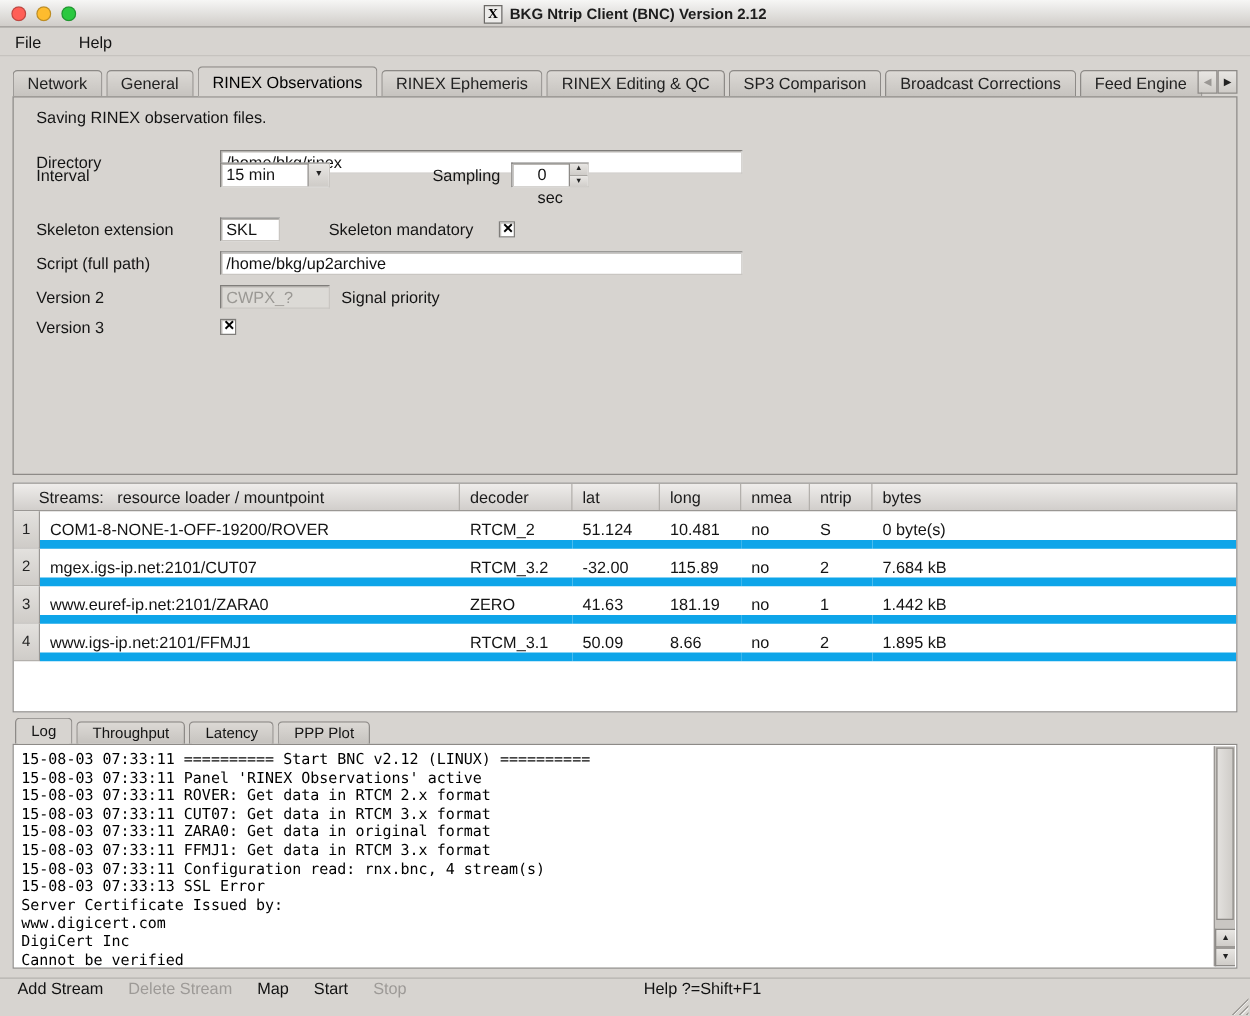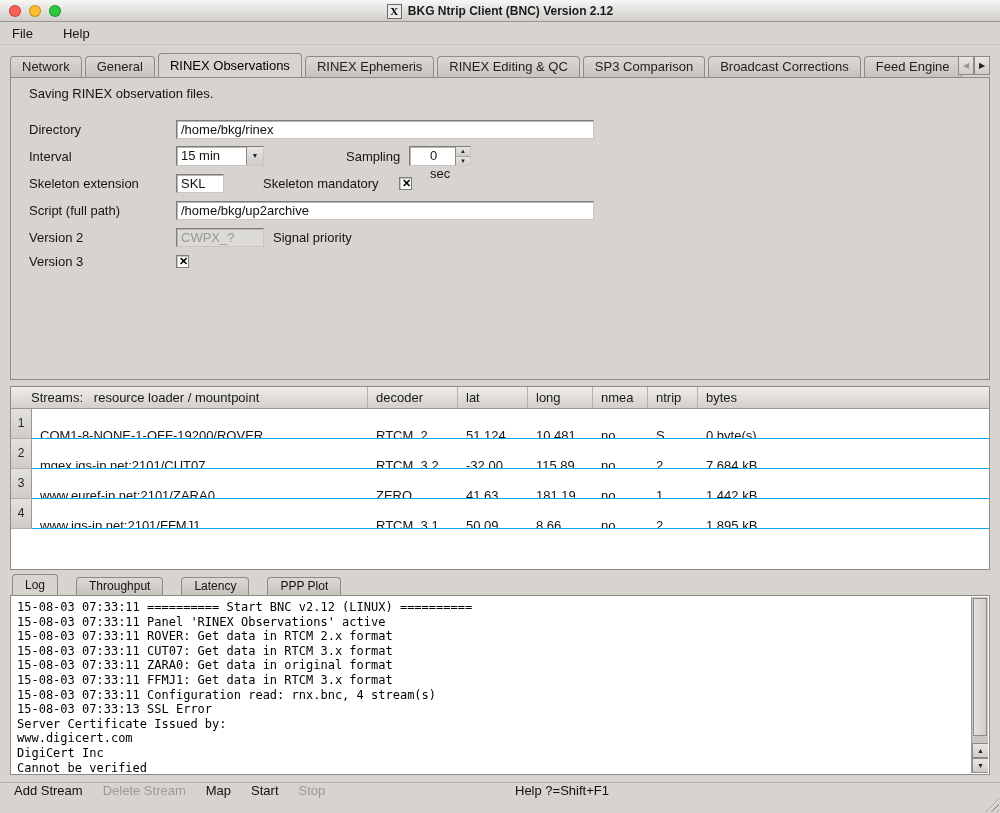--- a/index.html
+++ b/index.html
@@ -112,25 +112,25 @@
     line-height:21px; padding:0 8px; border-right:1px solid #b3b0ac;
     white-space:pre; overflow:hidden; color:#1a1a1a;
   }
   .th.first { grid-column: 1 / 3; padding-left:20px; }
   .th.last { border-right:none; }
   .trow { height:30px; }
   .row-num {
     background:linear-gradient(#e3e1de,#cfccc8); border-right:1px solid #9a9794;
     border-bottom:1px solid #b3b0ac; text-align:center; line-height:29px; font-size:12px; color:#222;
   }
-  .td { line-height:29px; padding:12px 8px; white-space:nowrap; overflow:hidden; border-bottom:1px solid #0ea5e9; }
+  .td { line-height:29px; padding:0 8px; white-space:nowrap; overflow:hidden; border-bottom:7px solid #0ea5e9; }
   
   .logtabs { position:absolute; top:574px; left:12px; height:21px; display:flex; align-items:flex-end; z-index:2; }
   .logtab {
-    height:18px; line-height:17px; padding:0 12px; margin-right:18px;
+    height:18px; line-height:17px; padding:0 12px; margin-right:3px;
     background:linear-gradient(#dcd9d5,#c6c3bf);
     border:1px solid #8d8a87; border-bottom:none; border-radius:4px 4px 0 0; font-size:12px;
   }
   .logtab.active { height:21px; line-height:20px; background:#d7d4d0; z-index:3; position:relative; }
   
   .logarea {
     position:absolute; top:595px; left:10px; right:10px; height:180px;
     border:1px solid #8d8a87; background:#fff;
   }
   .log-pre {
@@ -205,21 +205,21 @@
   </div>
 
   <div class="pane">
     <div class="pane-desc">Saving RINEX observation files.</div>
 
     <div class="form-row" style="top:41px;">
       <span class="form-label">Directory</span>
       <input class="text-input" style="width: 418px;" value="/home/bkg/rinex">
     </div>
 
-    <div class="form-row" style="top:68px;">
+    <div class="form-row" style="top:52px;">
       <span class="form-label">Interval</span>
       <div class="combo">
         <span class="combo-value">15 min</span>
         <span class="combo-btn">▼</span>
       </div>
       <span style="margin-left:82px; width:63px;">Sampling</span>
       <div class="spinbox">
         <span class="spin-value">0 sec</span>
         <span class="spin-btns">
           <span class="spin-btn">▲</span>

